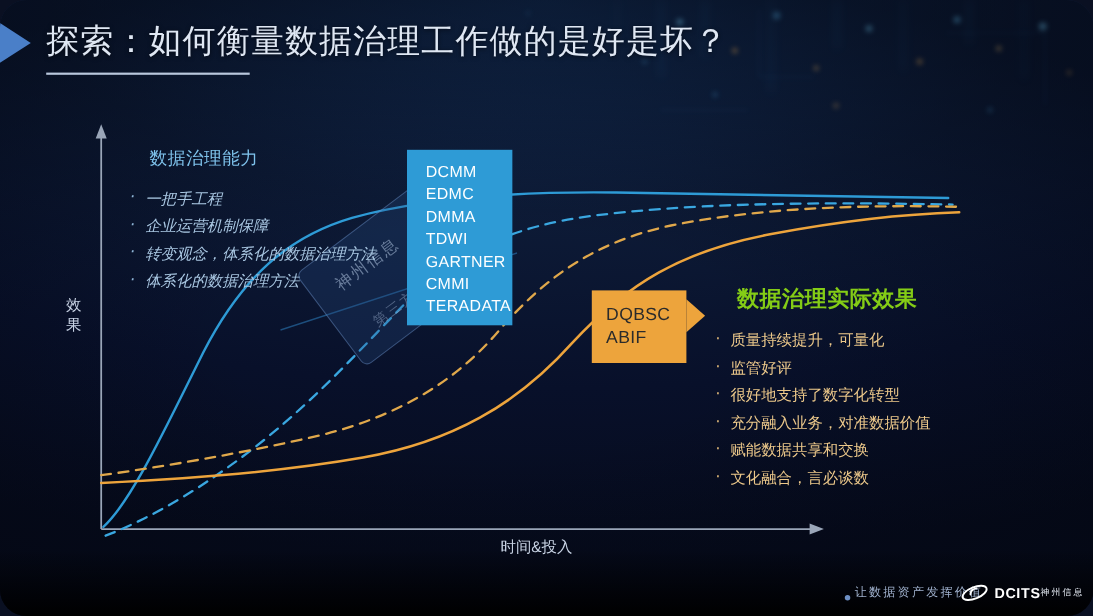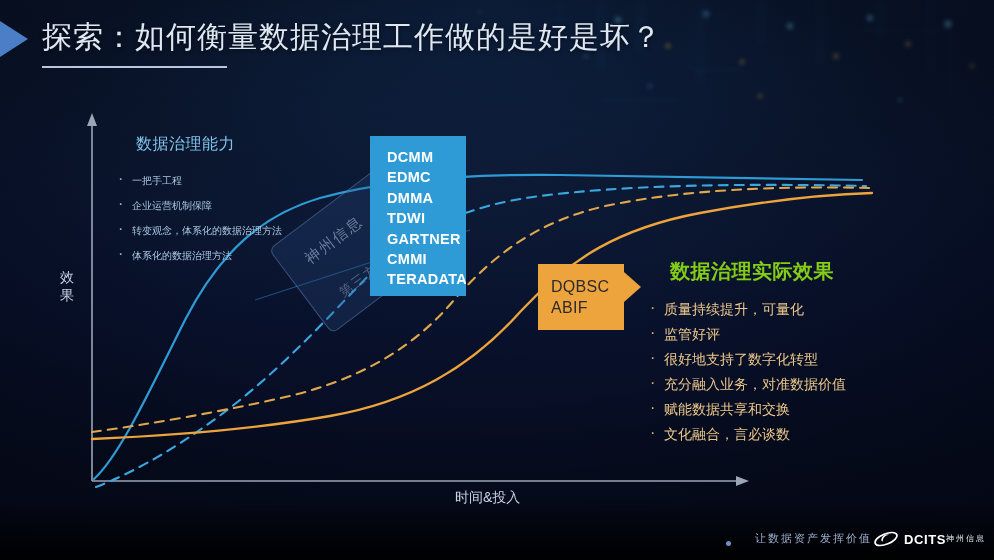--- a/index.html
+++ b/index.html
@@ -1,20 +1,20 @@
 <!DOCTYPE html>
 <html><head>
 <meta charset="utf-8">
 <style>
   html,body{margin:0;padding:0;background:#0a1022;}
   body{width:994px;height:560px;overflow:hidden;font-family:"Liberation Sans","DejaVu Sans",sans-serif;}
 
   
   #slide{position:relative;width:994px;height:560px;overflow:hidden;
-         background:#0b1124;}
+         background:#0b1124;border-radius:24px;}
 
   
   .bg-base{position:absolute;inset:0;
     background:
       radial-gradient(120% 90% at 50% 0%,   #14305a 0%, #0d1b37 38%, #08102a 70%, #060b1c 100%),
       linear-gradient(180deg,#0a1730 0%,#0a1026 55%,#05090f 100%);
   }
   
   .bg-tech{position:absolute;left:0;top:0;width:994px;height:140px;opacity:.95;}
   .bg-vign{position:absolute;inset:0;
@@ -49,55 +49,55 @@
     letter-spacing:2px;white-space:nowrap;}
   .wm-text2{position:absolute;left:328px;top:246px;width:130px;
     transform:rotate(-37deg);font-size:13px;color:rgba(176,196,224,.40);
     letter-spacing:2px;white-space:nowrap;}
 
   
   .cap-block{position:absolute;left:118px;top:134px;width:270px;}
   .cap-title{font-size:16px;font-weight:normal;color:#7fc3ec;margin:0 0 13px 18px;
     letter-spacing:.5px;}
   .cap-list{list-style:none;margin:0;padding:0;}
-  .cap-list li{font-size:10px;color:#a9c7e2;line-height:25px;position:relative;
-    padding-left:14px;white-space:nowrap;}
+  .cap-list li{font-size:14px;color:#a9c7e2;line-height:25px;position:relative;
+    padding-left:14px;white-space:nowrap;font-style:italic;}
   .cap-list li:before{content:"·";position:absolute;left:0;top:-2px;color:#8fb6d8;font-size:16px;}
 
   
   .tag-blue{position:absolute;left:370px;top:136px;width:96px;height:160px;
     background:#2e9bd6;color:#ffffff;
     clip-path:polygon(0 0, 100% 0, 100% 100%, 0 100%, 0 78%, -0px 78%, 0 30px, 0 14px);
   }
   .tag-blue .notch{position:absolute;left:-11px;top:6px;width:0;height:0;
     border-top:0 solid transparent;border-bottom:14px solid transparent;
     border-right:11px solid #2e9bd6;}
   .tag-blue ul{list-style:none;margin:0;padding:11px 0 0 17px;}
-  .tag-blue li{font-size:14.5px;line-height:20.4px;letter-spacing:.3px;font-weight:bold;}
+  .tag-blue li{font-size:14.5px;line-height:20.4px;letter-spacing:.3px;}
 
   
   .tag-orange{position:absolute;left:538px;top:264px;width:86px;height:66px;
     background:#eda43c;color:#2b2b2b;}
   .tag-orange .arrow{position:absolute;right:-17px;top:8px;width:0;height:0;
     border-top:15px solid transparent;border-bottom:15px solid transparent;
     border-left:17px solid #eda43c;}
   .tag-orange ul{list-style:none;margin:0;padding:12px 0 0 13px;}
   .tag-orange li{font-size:16px;line-height:21px;letter-spacing:.3px;}
 
   
   .eff-block{position:absolute;left:650px;top:258px;width:290px;}
   .eff-title{font-size:20px;font-weight:bold;color:#84cc16;margin:0 0 12px 20px;
     letter-spacing:.5px;}
   .eff-list{list-style:none;margin:0;padding:0;}
   .eff-list li{font-size:14px;color:#ecc88a;line-height:25px;position:relative;
     padding-left:14px;white-space:nowrap;}
   .eff-list li:before{content:"·";position:absolute;left:0;top:-2px;color:#d8b276;font-size:16px;}
 
   
-  .footer{position:absolute;left:726px;bottom:14px;display:flex;align-items:flex-end;gap:24px;}
+  .footer{position:absolute;left:768px;bottom:14px;display:flex;align-items:flex-end;gap:4px;}
   .foot-dot{width:5px;height:5px;border-radius:50%;background:#6d8fc4;}
   .foot-text{font-size:11px;color:#9fb0cc;letter-spacing:2px;white-space:nowrap;}
   .logo{position:absolute;right:8px;bottom:10px;display:flex;align-items:center;gap:5px;}
   .logo-mark{width:26px;height:22px;}
   .logo-txt{display:flex;flex-direction:row;line-height:1;}
   .logo-en{font-size:13px;font-weight:bold;color:#ffffff;letter-spacing:.6px;}
   .logo-cn{font-size:8px;color:#e6ecf5;letter-spacing:2px;margin-top:2px;}
 </style>
 </head>
 <body>

